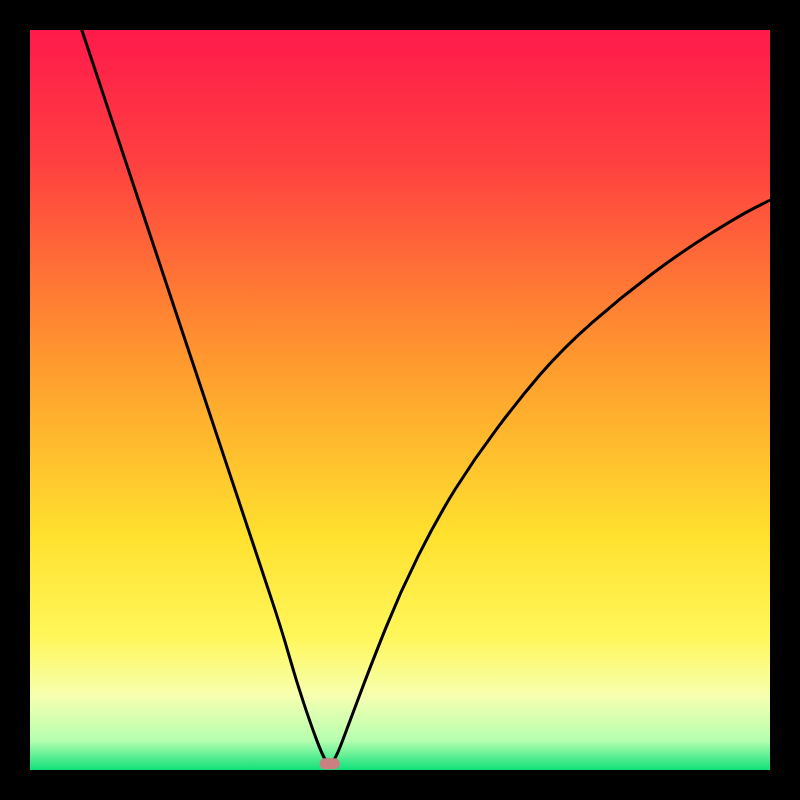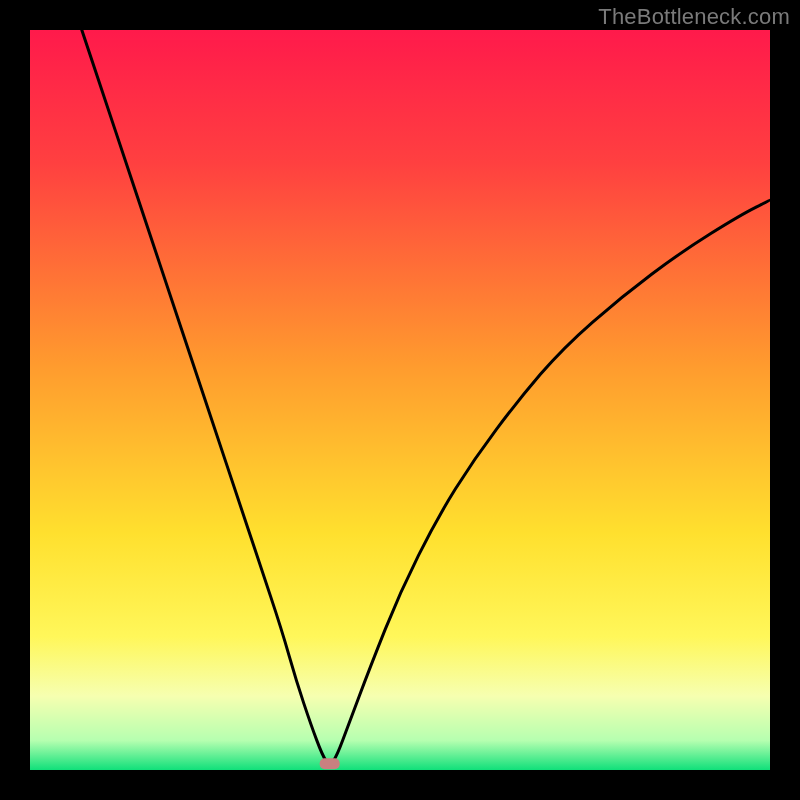--- a/index.html
+++ b/index.html
@@ -52,15 +52,14 @@
 
   <div class="plot" id="plot" style="background: linear-gradient(rgb(255, 26, 75) 0%, rgb(255, 64, 64) 18%, rgb(255, 154, 46) 45%, rgb(255, 224, 46) 68%, rgb(255, 247, 90) 82%, rgb(246, 255, 176) 90%, rgb(182, 255, 176) 96%, rgb(16, 224, 122) 100%);">
 
     <svg class="curve" viewBox="0 0 740 740" preserveAspectRatio="none">
       <path id="curvePath" fill="none" stroke="#000" stroke-width="3" stroke-linecap="round" d="M 51.8 0.0 Q 51.8 0.0 62.9 33.3 Q 74.0 66.6 85.1 99.9 Q 96.2 133.2 107.3 166.5 Q 118.4 199.8 129.5 233.1 Q 140.6 266.4 151.7 299.7 Q 162.8 333.0 173.9 366.3 Q 185.0 399.6 196.1 432.9 Q 207.2 466.2 218.3 499.5 Q 229.4 532.8 240.5 566.1 Q 251.6 599.4 259.0 625.3 Q 266.4 651.2 273.8 673.4 Q 281.2 695.6 286.8 710.4 Q 292.3 725.2 296.0 730.8 Q 299.7 736.3 303.4 730.8 Q 307.1 725.2 312.6 710.4 Q 318.2 695.6 329.3 666.0 Q 340.4 636.4 355.2 599.4 Q 370.0 562.4 388.5 525.4 Q 407.0 488.4 425.5 458.8 Q 444.0 429.2 466.2 399.6 Q 488.4 370.0 510.6 344.1 Q 532.8 318.2 562.4 292.3 Q 592.0 266.4 621.6 244.2 Q 651.2 222.0 680.8 203.5 Q 710.4 185.0 725.2 177.6 T 740.0 170.2"></path>
       <rect id="markerRect" rx="5" ry="5" width="20" height="11" x="289.7" y="728.3" fill="#c98080"></rect>
     </svg>
 
   </div>
 
-  <div class="watermark">TheBottleneck.com</div>
 
 </div>
 
 </body></html>

